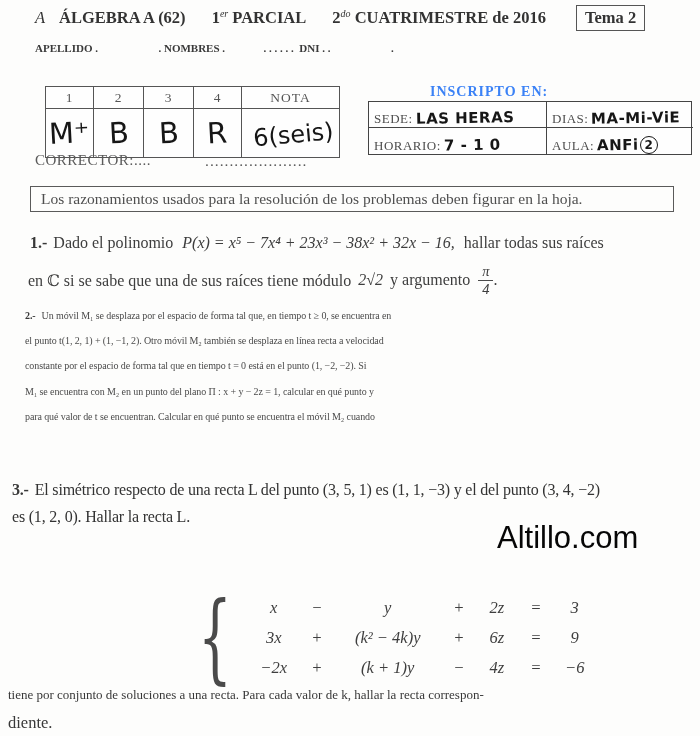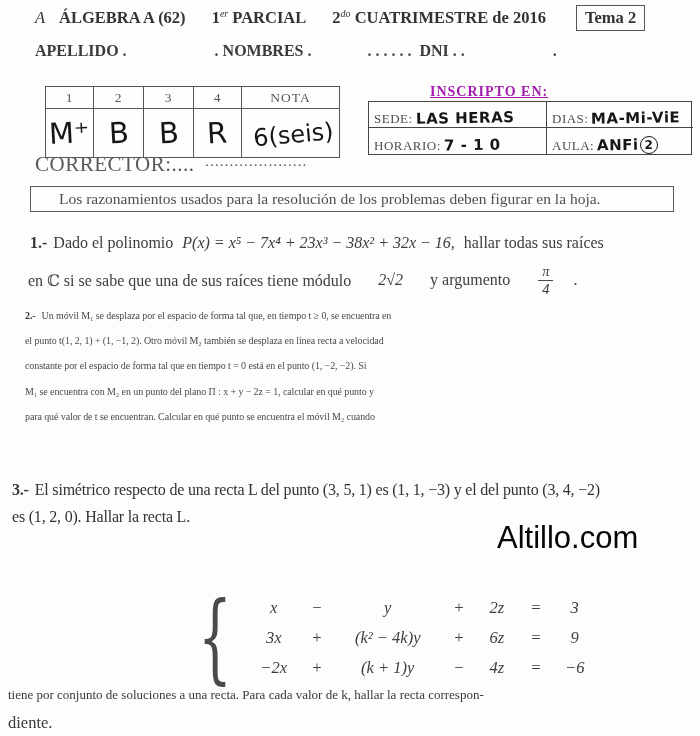--- a/index.html
+++ b/index.html
@@ -14,62 +14,62 @@
   .pre { white-space:pre; }
   .it { font-style:italic; }
 
   
   .header-line { top:7px; left:35px; font-size:16.5px; font-weight:bold; color:#333; white-space:nowrap; }
   .header-line .prefix { font-style:italic; font-weight:normal; margin-right:14px; }
   .header-line .seg { margin-right:26px; }
   .header-line sup { font-size:10px; font-style:italic; font-weight:normal; }
   .tema-box { border:1px solid #555; padding:2px 8px 3px 8px; margin-left:4px; }
 
-  .identity-line { top:42px; left:35px; font-size:16px; font-weight:bold; color:#3a3a3a; }
+  .identity-line { top:42px; left:35px; font-size:11px; font-weight:bold; color:#3a3a3a; }
 
   
   .grade-table { top:86px; left:45px; border:1px solid #555; display:grid;
     grid-template-columns:48px 50px 50px 48px 97px; grid-template-rows:22px 48px; background:#fefefe; }
   .grade-table .cell { border-right:1px solid #555; border-bottom:1px solid #555;
     display:flex; align-items:center; justify-content:center; }
   .grade-table .cell:nth-child(5n) { border-right:none; }
   .grade-table .cell.last-row { border-bottom:none; }
   .grade-head { font-size:13.5px; color:#555; letter-spacing:1px; }
   .hw { font-family:"DejaVu Sans",sans-serif; color:#161616; }
   .grade-val { font-size:29px; transform:rotate(-3deg); font-weight:500; }
   .grade-val.nota { font-size:24px; white-space:nowrap; transform:rotate(-5deg) translate(3px,2px); }
 
-  .corrector { top:152px; left:35px; font-size:21px; color:#5a5a5a; letter-spacing:0.5px; }
+  .corrector { top:152px; left:35px; font-size:15px; color:#5a5a5a; letter-spacing:0.5px; }
   .corrector-dots { top:152px; left:205px; font-size:15.5px; color:#5a5a5a; letter-spacing:1px; }
 
   
-  .inscripto-title { top:84px; left:430px; font-size:14px; font-weight:bold; color:#a21caf; letter-spacing:1px;text-decoration:underline; }
+  .inscripto-title { top:84px; left:430px; font-size:14px; font-weight:bold; color:#3b82f6; letter-spacing:1px; }
   .inscripto-table { top:101px; left:368px; width:324px; border:1px solid #444; display:grid;
     grid-template-columns:178px 146px; grid-template-rows:26px 26px; background:#fefefe; }
   .inscripto-table .icell { border-right:1px solid #444; border-bottom:1px solid #444;
     display:flex; align-items:flex-end; padding-left:5px; white-space:nowrap; overflow:visible; }
   .inscripto-table .icell:nth-child(2n) { border-right:none; }
   .inscripto-table .icell.bottom { border-bottom:none; }
   .ilabel { font-size:13px; color:#4d4d4d; letter-spacing:0.5px; }
   .ival { font-size:15px; font-weight:600; margin-left:3px; letter-spacing:0.5px; transform:rotate(-1deg); }
   .circle2 { display:inline-flex; align-items:center; justify-content:center;
     width:18px; height:18px; border:1.7px solid #161616; border-radius:50%;
     font-size:12px; margin-left:1px; font-weight:600; }
 
   
   .notice-box { top:186px; left:30px; width:644px; height:26px; border:1.2px solid #5a5a5a;
-    display:flex; align-items:center; padding-left:28px; }
+    display:flex; align-items:center; padding-left:10px; }
   .notice-box span { font-size:15.5px; color:#4f4f4f; }
 
   
   .pline { white-space:nowrap; }
   .pnum { font-weight:bold; color:#383838; margin-right:6px; }
 
   .p1-l1 { top:234px; left:30px; font-size:16px; }
-  .p1-l2 { top:259px; left:28px; font-size:16px; height:42px; display:flex; align-items:center;gap:20px; }
+  .p1-l2 { top:259px; left:28px; font-size:16px; height:42px; display:flex; align-items:center; }
   .p1-l2 .gap { margin:0 7px; }
   .frac { display:inline-flex; flex-direction:column; align-items:center; font-size:14.5px;
     font-style:italic; line-height:1.15; margin-left:8px; }
   .frac .den { border-top:1px solid #4a4a4a; padding:0 4px; }
 
   .p2 { top:303px; left:25px; font-size:10px; letter-spacing:-0.1px; color:#4a4a4a; }
   .p2 .pl { line-height:25.2px; }
 
   .p3 { top:476px; left:12px; font-size:16px; letter-spacing:-0.2px; color:#333; }
   .p3 .pl { line-height:27px; }

